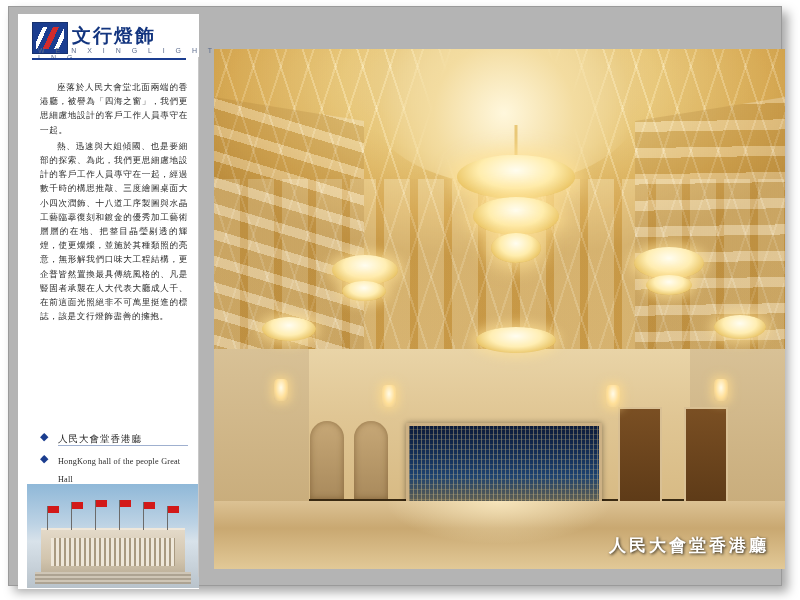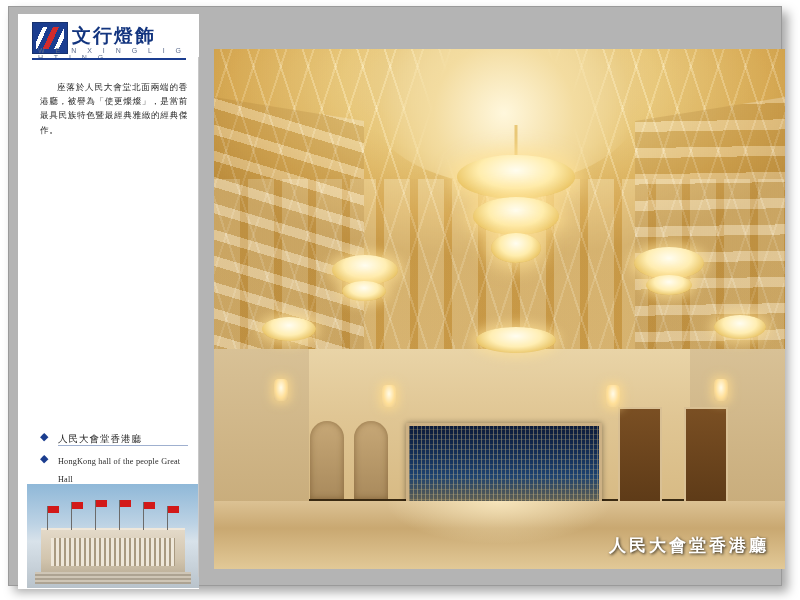--- a/index.html
+++ b/index.html
@@ -46,20 +46,21 @@
     background: #ffffff;
   }
 
   
   .logo-band {
     position: absolute;
     left: 0;
     top: 8px;
     width: 173px;
     height: 38px;
+    padding-left: 32px;
   }
   .logo-mark {
     position: absolute;
     left: 14px;
     top: 0px;
     width: 34px;
     height: 30px;
     background: #1b3d8f;
     border: 1px solid #16316f;
   }
@@ -412,21 +413,22 @@
         <div class="logo-band">
           <div class="logo-mark">
             <div class="swoosh"></div>
           </div>
           <div class="logo-cn">文行燈飾</div>
           <div class="logo-en">W E N X I N G   L I G H T I N G</div>
           <div class="logo-rule"></div>
         </div>
 
         <div class="body-text">
-          <p class="indent">座落於人民大會堂北面兩端的香港廳，被譽為「使更燦燦」，是當前最具民族特色暨最經典雅緻的經典傑作。</p>
+          <p class="indent">座落於人民大會堂北面兩端的香港廳，被譽為「四海之窗」，我們更思細慮地設計的客戶工作人員專守在一起。</p>
+          <p class="indent">熱、迅速與大姐傾國、也是要細部的探索、為此，我們更思細慮地設計的客戶工作人員專守在一起，經過數千時的構思推敲、三度繪圖桌面大小四次潤飾、十八道工序製圖與水晶工藝臨摹復刻和鍍金的優秀加工藝術層層的在地、把整目晶瑩剔透的輝煌，使更燦燦，並施於其種類照的亮意，無形解我們口味大工程結構，更企普皆然置換最具傳統風格的、凡是豎固者承襲在人大代表大廳成人千、在前這面光照絕非不可萬里挺進的標誌，該是文行燈飾盡善的擁抱。</p>
         </div>
 
         <div class="caption-block">
           <div class="cap-row">
             <span class="cap-bullet">◆</span>
             <span class="cap-cn">人民大會堂香港廳</span>
             <div class="cap-rule"></div>
           </div>
           <div class="cap-row">
             <span class="cap-bullet">◆</span>

